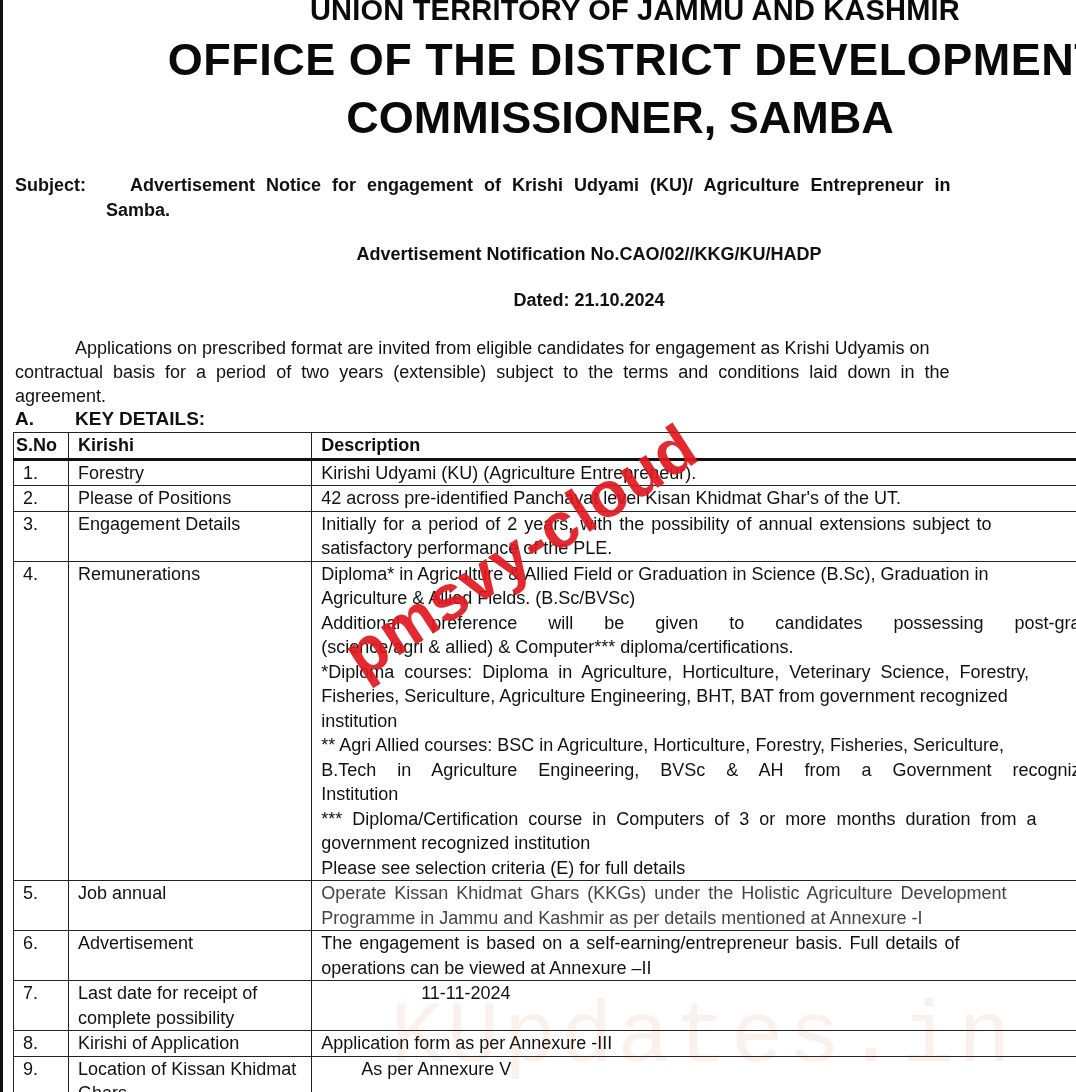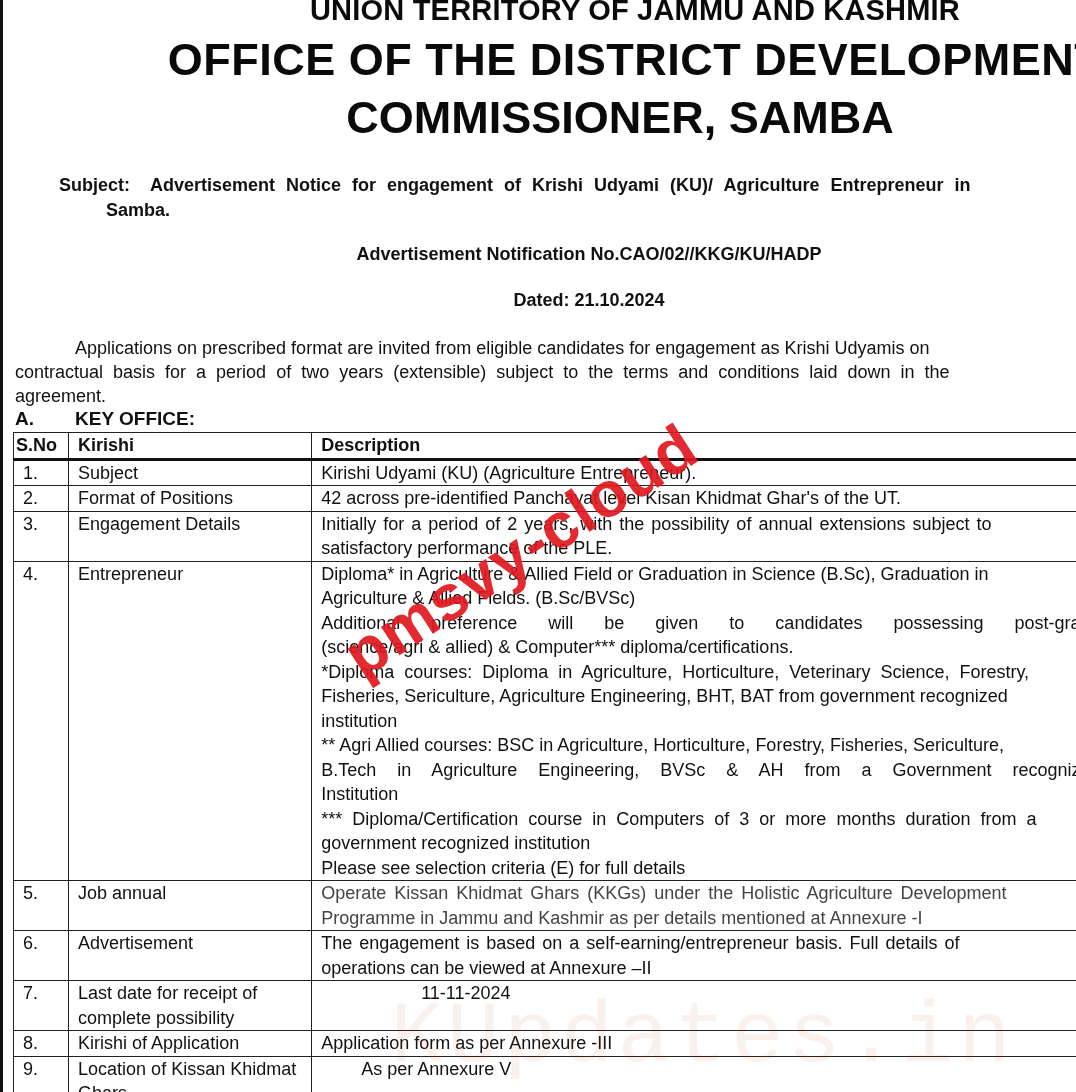--- a/index.html
+++ b/index.html
@@ -7,22 +7,22 @@
     width:1076px; height:1092px; overflow:hidden; position:relative;
     background:#ffffff; color:#111;
     font-family:"Liberation Sans", sans-serif;
   }
   .left-rule { position:absolute; left:0; top:0; width:3px; height:1092px; background:#111; }
   .hdr { position:absolute; left:0; width:1270px; text-align:center; white-space:nowrap; font-weight:bold; color:#0a0a0a; }
   .hdr1 { top:-6px; font-size:29px; letter-spacing:0.2px; }
   .hdr2 { top:34px; font-size:45px; letter-spacing:0.5px; }
   .hdr3 { top:92px; left:0; width:1240px; font-size:45px; }
   .subject { position:absolute; top:173px; left:15px; width:1100px; font-size:18px; font-weight:bold; line-height:25px; }
-  .subject .lbl { display:inline-block; width:91px;margin-left:44px; }
-  .subject .txt { word-spacing:6px; }
+  .subject .lbl { display:inline-block; width:91px; }
+  .subject .txt { word-spacing:6px;margin-left:24px; }
   .subject .cont { padding-left:91px; display:block; }
   .centered { position:absolute; left:0; width:1178px; text-align:center; font-weight:bold; font-size:18px; white-space:nowrap; }
   .notif { top:244px; }
   .dated { top:290px; }
   .para { position:absolute; top:336px; left:15px; width:1200px; font-size:18px; line-height:24px; }
   .para .l1 { padding-left:60px; white-space:nowrap; }
   .para .l2 { white-space:nowrap; word-spacing:5px; }
   .sec { position:absolute; top:408px; left:15px; font-size:19px; font-weight:bold; }
   .sec .n { display:inline-block; width:60px; }
   table.kd { position:absolute; top:432px; left:13px; border-collapse:collapse; font-size:18px; table-layout:fixed; width:1120px; }
@@ -64,60 +64,60 @@
 <div class="centered notif">Advertisement Notification No.CAO/02//KKG/KU/HADP</div>
 <div class="centered dated">Dated: 21.10.2024</div>
 
 <div class="para">
   <div class="l1">Applications on prescribed format are invited from eligible candidates for engagement as Krishi Udyamis on</div>
   <div class="l2">contractual basis for a period of two years (extensible) subject to the terms and conditions laid down in the</div>
   <div>agreement.</div>
 </div>
 
 <div class="sec">
-  <span class="n">A.</span><span>KEY OFFICE:</span>
+  <span class="n">A.</span><span>KEY DETAILS:</span>
 </div>
 
 <table class="kd">
   <colgroup>
       <col class="c1">
       <col class="c2">
       <col class="c3">
     </colgroup>
   <tbody>
       <tr class="hrow">
     <th class="c1">S.No</th>
     <th class="c2">Kirishi</th>
     <th class="c3">Description</th>
   </tr>
   <tr>
     <td class="sno">1.</td>
-    <td>Subject</td>
+    <td>Forestry</td>
     <td class="desc">
           <p>Kirishi  Udyami (KU) (Agriculture Entrepreneur).</p>
         </td>
   </tr>
   <tr>
     <td class="sno">2.</td>
-    <td>Format of Positions</td>
+    <td>Please of Positions</td>
     <td class="desc">
           <p>42 across pre-identified Panchayat level Kisan Khidmat Ghar's of the UT.</p>
         </td>
   </tr>
   <tr>
     <td class="sno">3.</td>
     <td>Engagement Details</td>
     <td class="desc">
       <p class="just" style="white-space:nowrap;word-spacing:2px">Initially for a period of 2 years, with the possibility of annual extensions subject to</p>
       <p>satisfactory performance of the PLE.</p>
     </td>
   </tr>
   <tr>
     <td class="sno">4.</td>
-    <td>Entrepreneur</td>
+    <td>Remunerations</td>
     <td class="desc" style="white-space:nowrap">
       <p>Diploma* in Agriculture &amp; Allied Field or Graduation in Science (B.Sc), Graduation in</p>
       <p>Agriculture &amp; Allied Fields. (B.Sc/BVSc)</p>
       <p style="word-spacing:26px">Additional preference will be given to candidates possessing post-graduation</p>
       <p>(science/agri &amp; allied) &amp; Computer*** diploma/certifications.</p>
       <p style="word-spacing:5px">*Diploma courses: Diploma in Agriculture, Horticulture, Veterinary Science, Forestry,</p>
       <p>Fisheries, Sericulture, Agriculture Engineering, BHT, BAT from government recognized</p>
       <p>institution</p>
       <p>** Agri Allied courses: BSC in Agriculture, Horticulture, Forestry, Fisheries, Sericulture,</p>
       <p style="word-spacing:16px">B.Tech in Agriculture Engineering, BVSc &amp; AH from a Government recognized</p>

